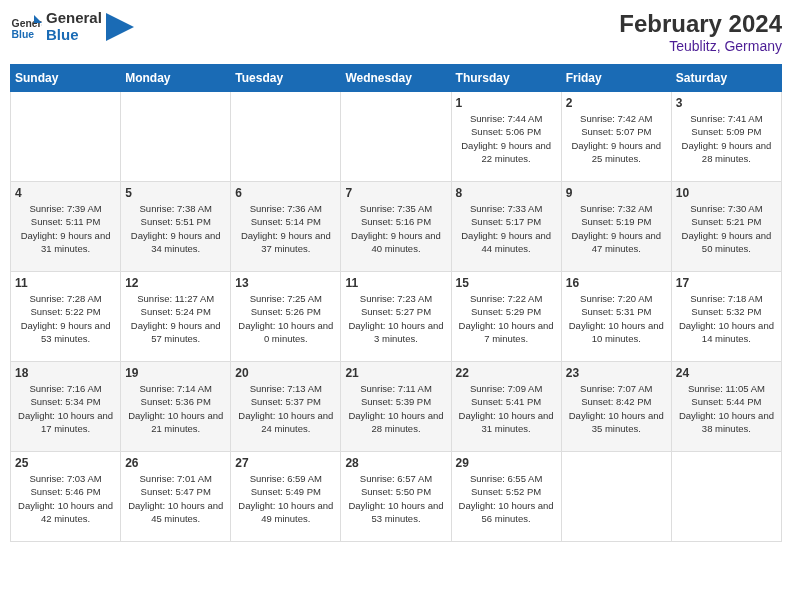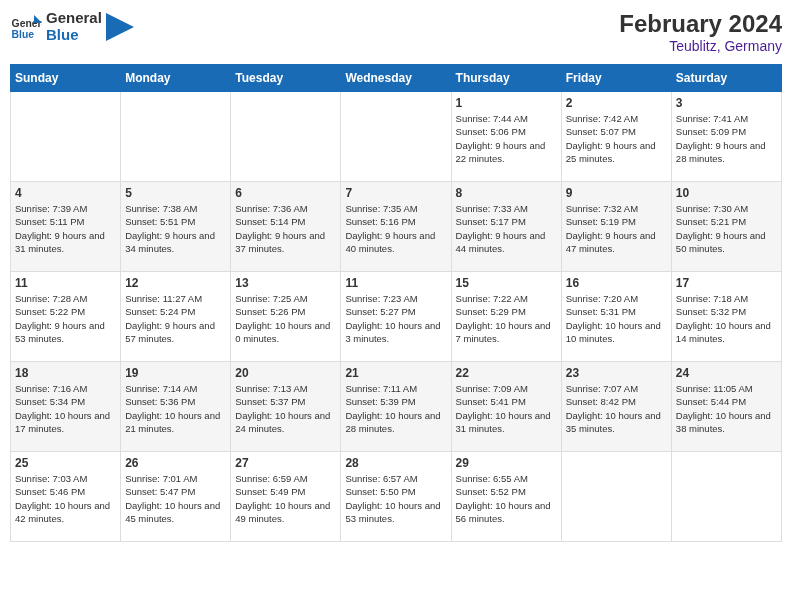--- a/index.html
+++ b/index.html
@@ -68,20 +68,21 @@
     .day-num {
       font-weight: bold;
       font-size: 12px;
       display: block;
       margin-bottom: 2px;
     }
     .day-info {
       font-size: 9.5px;
       line-height: 1.4;
       color: #333;
+      text-align: center;
     }
     tbody tr:nth-child(odd) {
       background: #fff;
     }
     tbody tr:nth-child(even) {
       background: #f5f5f5;
     }
   </style>
 </head>
 <body>

